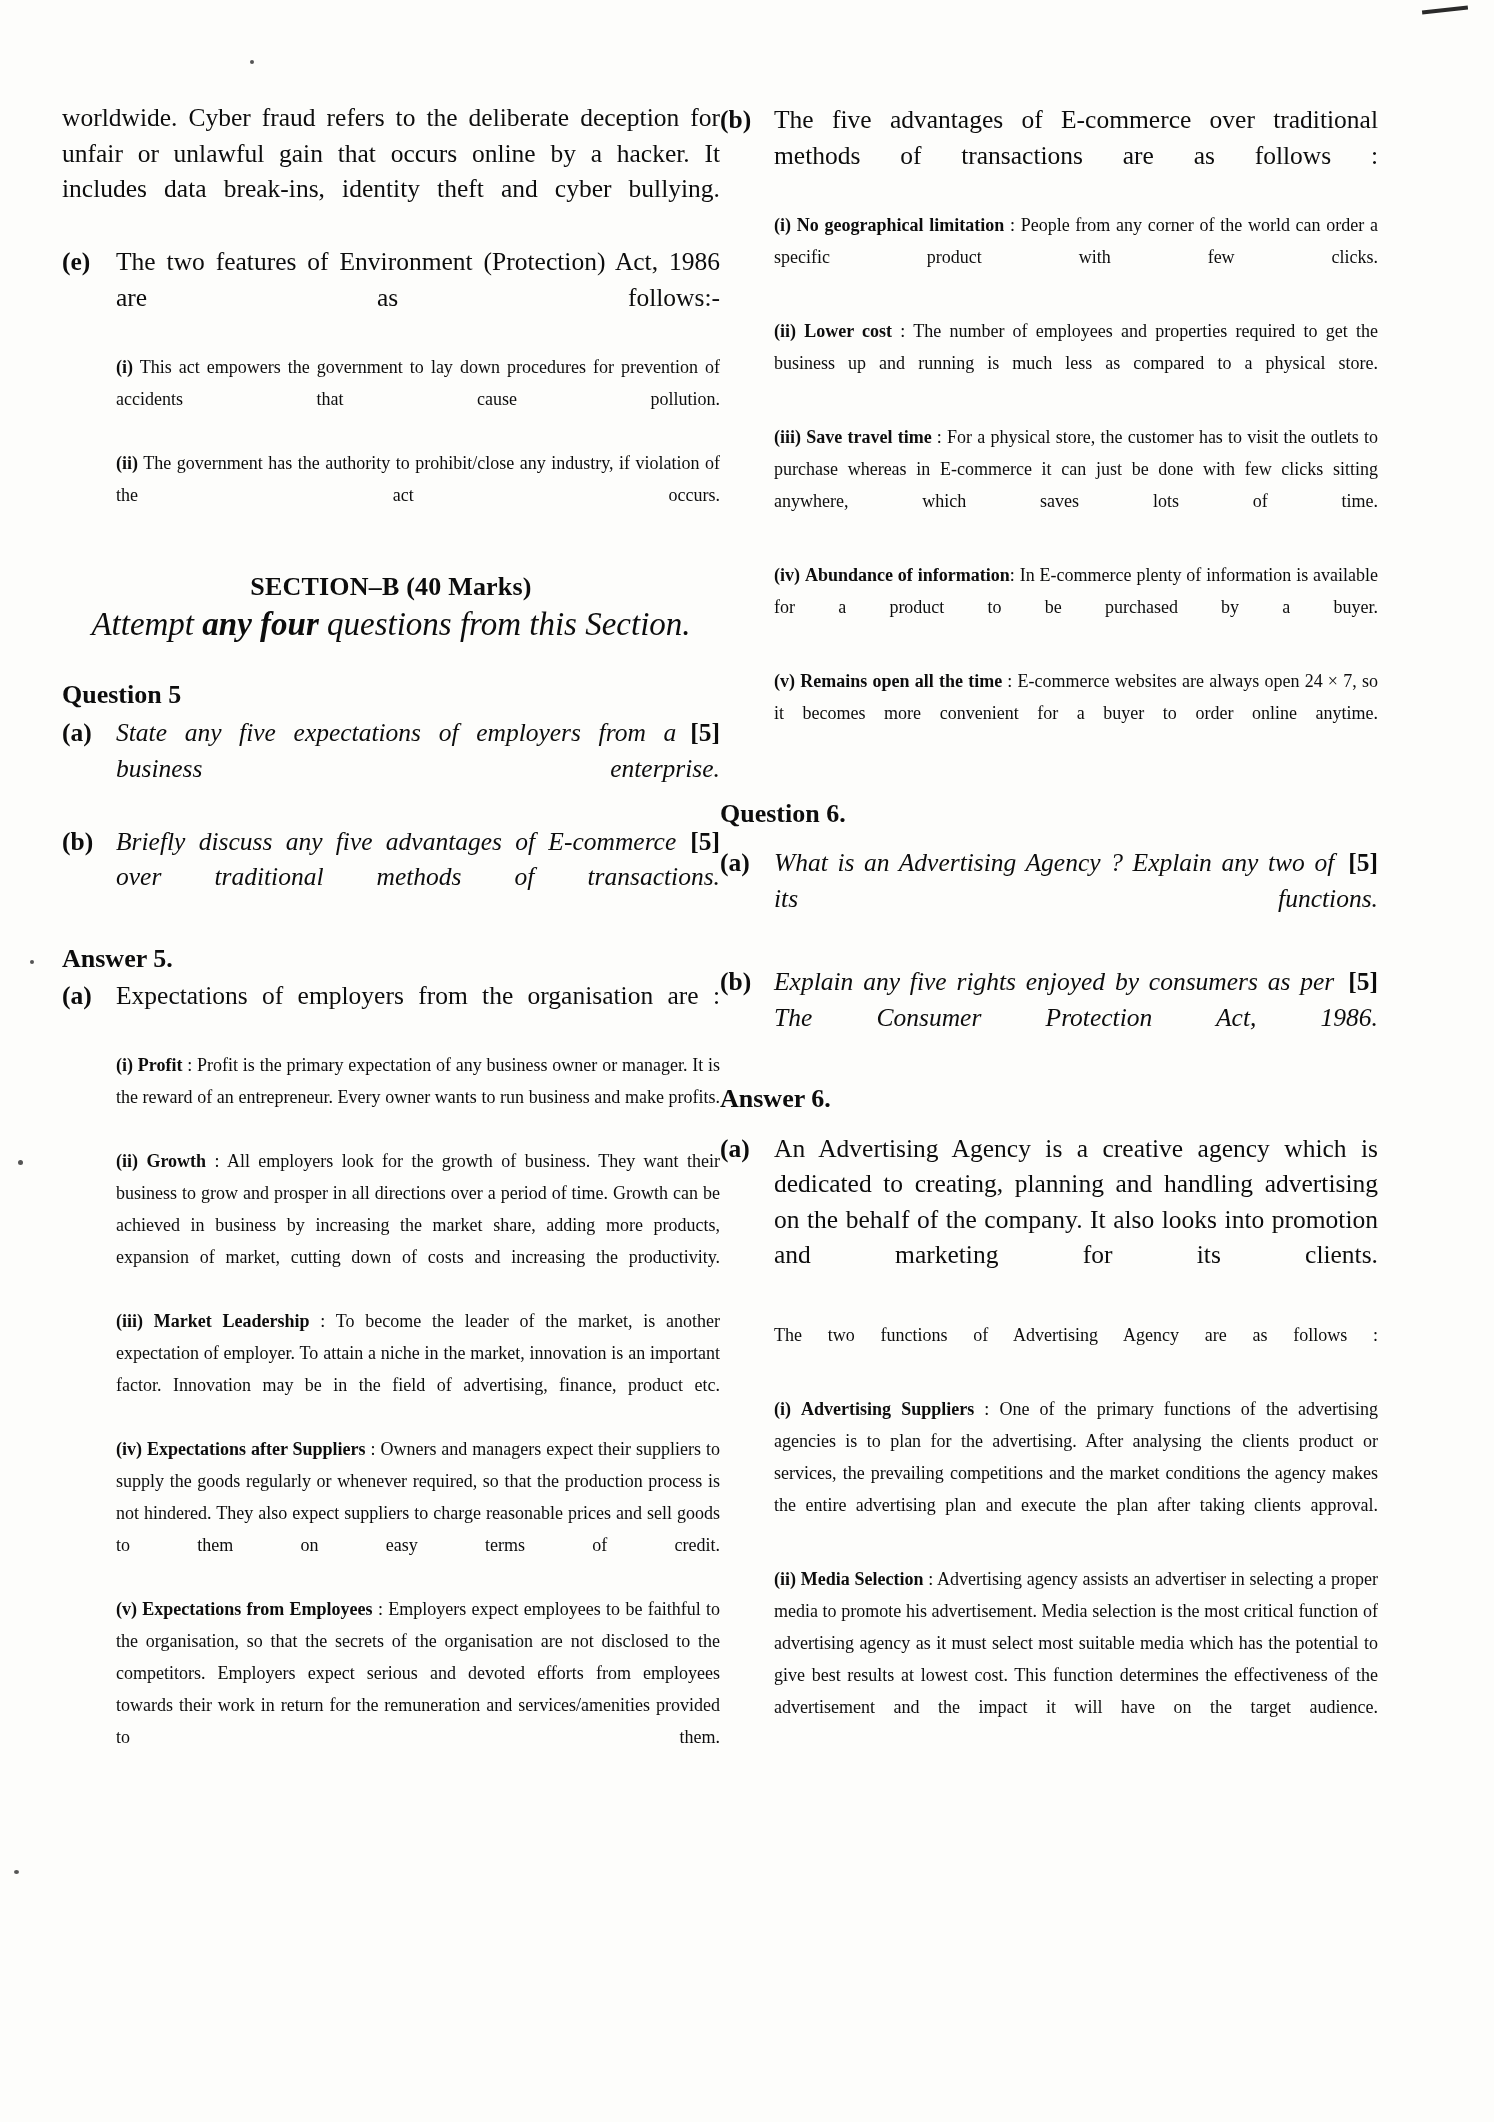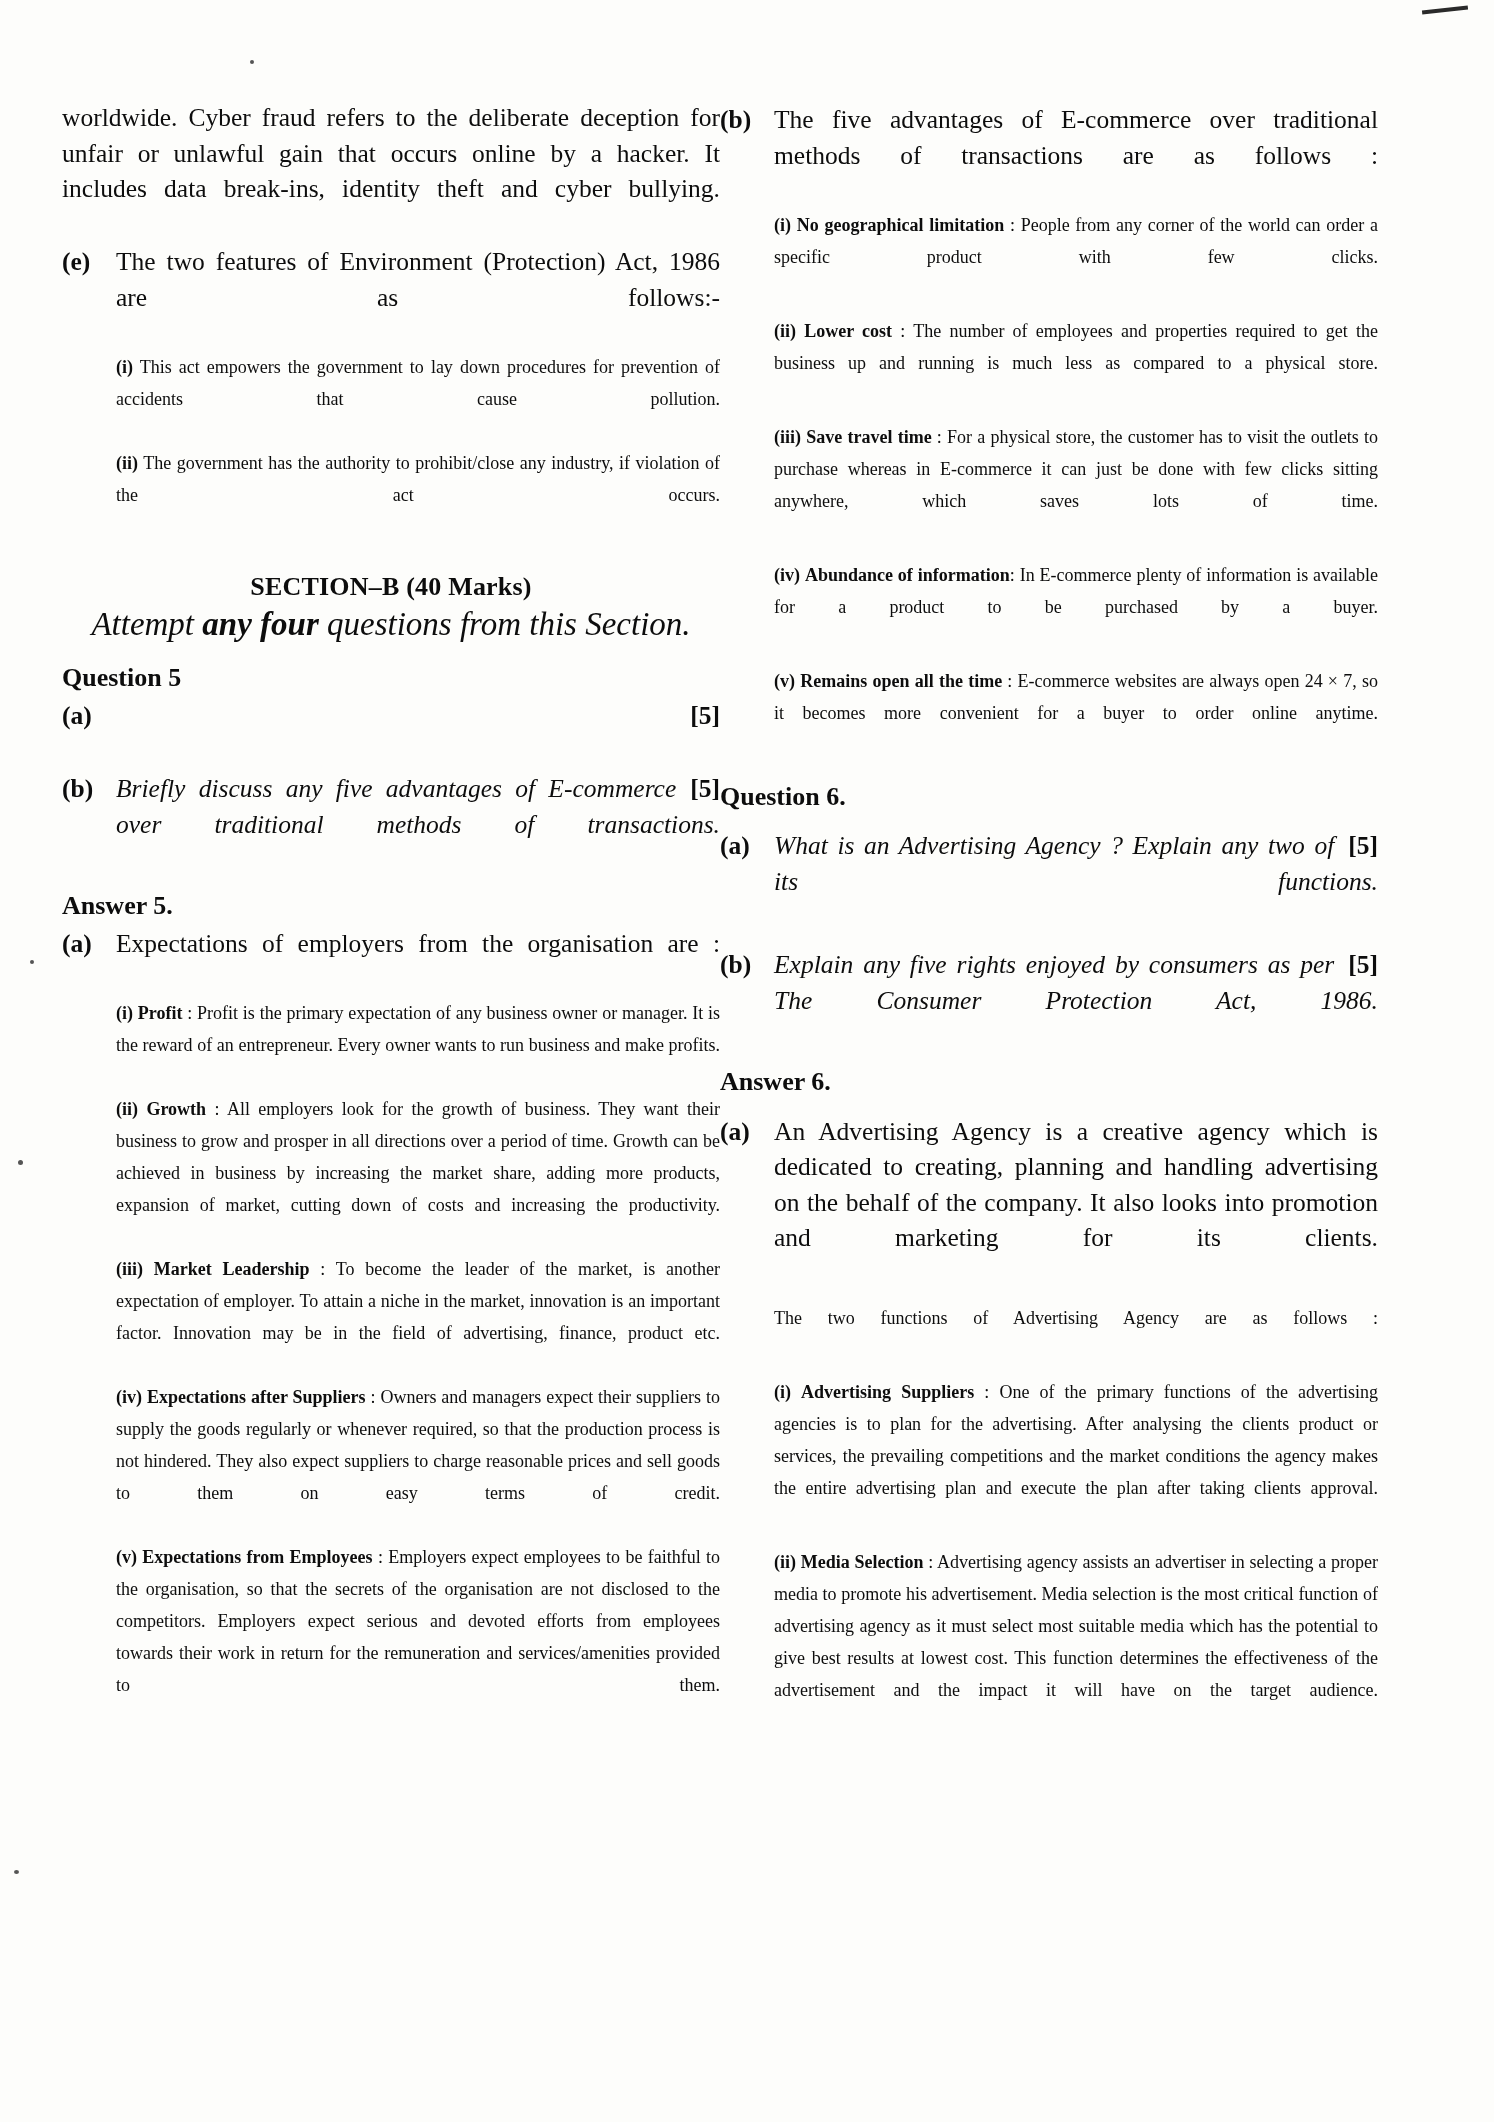--- a/index.html
+++ b/index.html
@@ -100,21 +100,21 @@
     line-height: 35.6px;
     text-align: center;
     margin-bottom: 16px;
   }
   .subheading .bi { font-weight: bold; font-style: italic; }
 
   .qtitle {
     font-weight: bold;
     font-size: 26px;
     line-height: 35.6px;
-    margin-top: 18px;
+    margin-top: 35px;
     margin-bottom: 2px;
   }
   .atitle {
     font-weight: bold;
     font-size: 26px;
     line-height: 35.6px;
     margin-top: 10px;
     margin-bottom: 2px;
   }
   .marks {
@@ -164,21 +164,21 @@
     <div class="heading">SECTION–B (40 Marks)</div>
 
     <div class="subheading">
       <span>Attempt </span><span class="bi">any four</span><span> questions from this Section.</span>
     </div>
 
     <div class="qtitle">Question 5</div>
 
     <div class="item q">
       <div class="lbl">(a)</div>
-      <div class="bodytext"><span class="marks">[5]</span></div>
+      <div class="bodytext"><span class="marks">[5]</span><span>State any five expectations of employers from a business enterprise.</span></div>
     </div>
 
     <div class="item q">
       <div class="lbl">(b)</div>
       <div class="bodytext"><span class="marks">[5]</span><span>Briefly discuss any five advantages of E-commerce over traditional methods of transactions.</span></div>
     </div>
 
     <div class="atitle">Answer 5.</div>
 
     <div class="item">

